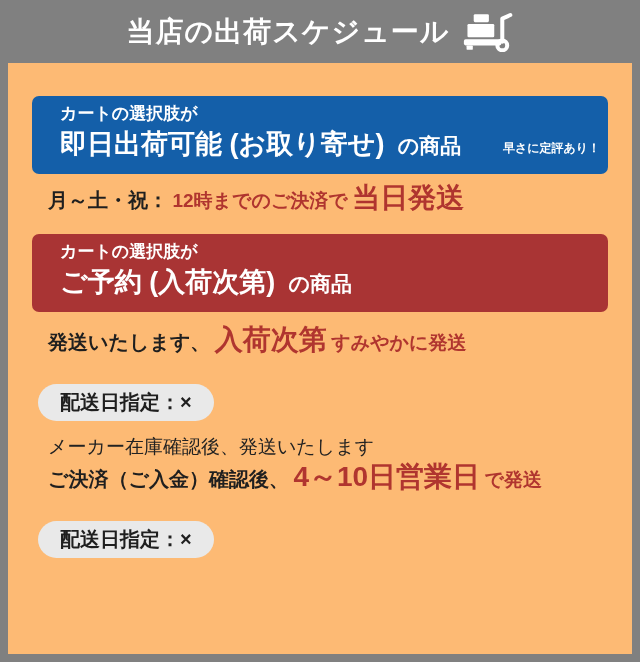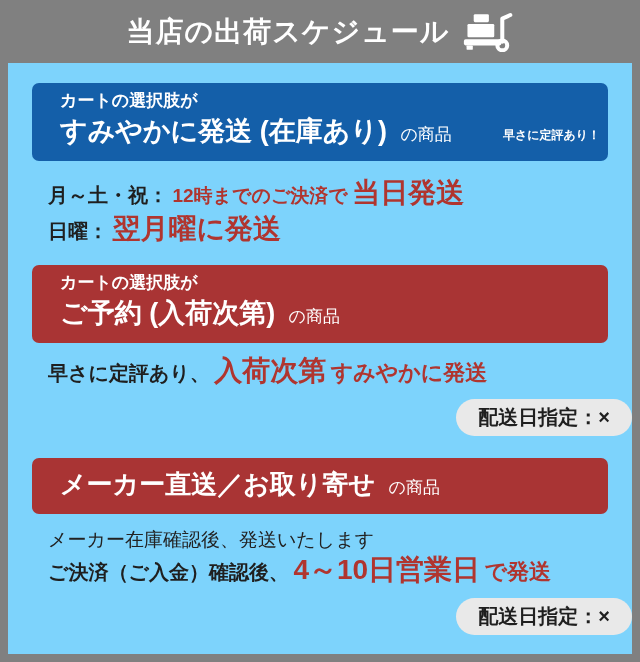--- a/index.html
+++ b/index.html
@@ -16,53 +16,53 @@
     overflow:hidden;
   }
   .header{
     position:absolute;top:0;left:0;right:0;height:63px;
     display:flex;align-items:center;justify-content:center;gap:14px;
     color:#fff;
   }
   .header .title{font-size:28px;font-weight:bold;letter-spacing:1px;}
   .panel{
     position:absolute;left:8px;right:8px;top:63px;bottom:8px;
-    background:#7dd3fc;overflow:hidden;
-    padding-top:20px;
+    background:#fdba74;overflow:hidden;
+    padding-top:33px;
   }
   .banner{
     margin:0 24px;border-radius:7px;color:#fff;
     padding:7px 28px 7px 28px;position:relative;
   }
   .banner.blue{background:var(--blue);}
   .banner.red{background:var(--red);}
   .banner .b-line1{font-size:17px;font-weight:bold;line-height:22px;}
   .banner .b-line2{line-height:38px;}
   .banner .b-main{font-size:27px;font-weight:bold;}
-  .banner .b-suffix{font-size:17px;font-weight:normal;margin-left:9px;}
+  .banner .b-suffix{font-size:21px;font-weight:bold;margin-left:9px;}
   .banner .b-note{
     position:absolute;right:8px;top:44px;font-size:12px;font-weight:bold;
   }
   .banner.single{padding:9px 28px;}
   .banner.single .b-line2{line-height:34px;}
   .banner.single .b-main{font-size:26px;}
   .textblock{padding-left:40px;padding-right:24px;}
   .tb-line{line-height:32px;}
   .tb-line.reg{font-size:19px;font-weight:normal;line-height:28px;color:#222;}
   .lbl{font-size:20px;font-weight:bold;color:var(--ink);}
   .mid{font-size:19px;font-weight:bold;color:var(--redtext);}
   .strong{font-size:28px;font-weight:bold;color:var(--redtext);}
-  .tail{font-size:22px;font-weight:bold;color:var(--redtext);}
+  .tail{font-size:19px;font-weight:bold;color:var(--redtext);}
   .pill{
     display:inline-block;margin-left:30px;background:var(--pill);
     border-radius:20px;padding:5px 22px;
     font-size:20px;font-weight:bold;color:var(--ink);
   }
-  .mt20{margin-top:16px;} .mt16{margin-top:16px;} .mt12{margin-top:12px;}
-  .mt8{margin-top:8px;text-align:right;} .mt22{margin-top:22px;}
+  .mt20{margin-top:8px;} .mt16{margin-top:16px;} .mt12{margin-top:12px;}
+  .mt8{margin-top:24px;} .mt22{margin-top:22px;}
   .cart-icon svg{display:block;}
 </style>
 </head>
 <body>
 
 <div class="header">
   <span class="title">当店の出荷スケジュール</span>
   <span class="cart-icon">
     <svg width="50" height="40" viewBox="0 0 56 44" aria-hidden="true">
       <g fill="#ffffff">
@@ -75,64 +75,54 @@
       <circle cx="44" cy="37" r="5.5" fill="none" stroke="#ffffff" stroke-width="4.5"></circle>
     </svg>
   </span>
 </div>
 
 <div class="panel">
 
   <div class="banner blue">
     <div class="b-line1">カートの選択肢が</div>
     <div class="b-line2">
-      <span class="b-main">すみやかに発送 (在庫あり)</span>
+      <span class="b-main">即日出荷可能 (お取り寄せ)</span>
       <span class="b-suffix">の商品</span>
     </div>
     <div class="b-note">早さに定評あり！</div>
   </div>
 
   <div class="textblock mt20">
     <div class="tb-line">
       <span class="lbl">月～土・祝：</span>
       <span class="mid">12時までのご決済で</span>
       <span class="strong">当日発送</span>
-    </div>
-    <div class="tb-line">
-      <span class="lbl">日曜：</span>
-      <span class="strong">翌月曜に発送</span>
     </div>
   </div>
 
   <div class="banner red mt16">
     <div class="b-line1">カートの選択肢が</div>
     <div class="b-line2">
       <span class="b-main">ご予約 (入荷次第)</span>
       <span class="b-suffix">の商品</span>
     </div>
   </div>
 
   <div class="textblock mt12">
     <div class="tb-line">
-      <span class="lbl">早さに定評あり、</span>
+      <span class="lbl">発送いたします、</span>
       <span class="strong">入荷次第</span>
       <span class="tail">すみやかに発送</span>
     </div>
   </div>
 
   <div class="mt8">
     <span class="pill">配送日指定：×</span>
   </div>
 
-  <div class="banner red single mt22">
-    <div class="b-line2">
-      <span class="b-main">メーカー直送／お取り寄せ</span>
-      <span class="b-suffix">の商品</span>
-    </div>
-  </div>
 
   <div class="textblock mt12">
     <div class="tb-line reg">メーカー在庫確認後、発送いたします</div>
     <div class="tb-line">
       <span class="lbl">ご決済（ご入金）確認後、</span>
       <span class="strong">4～10日営業日</span>
       <span class="tail">で発送</span>
     </div>
   </div>
 

